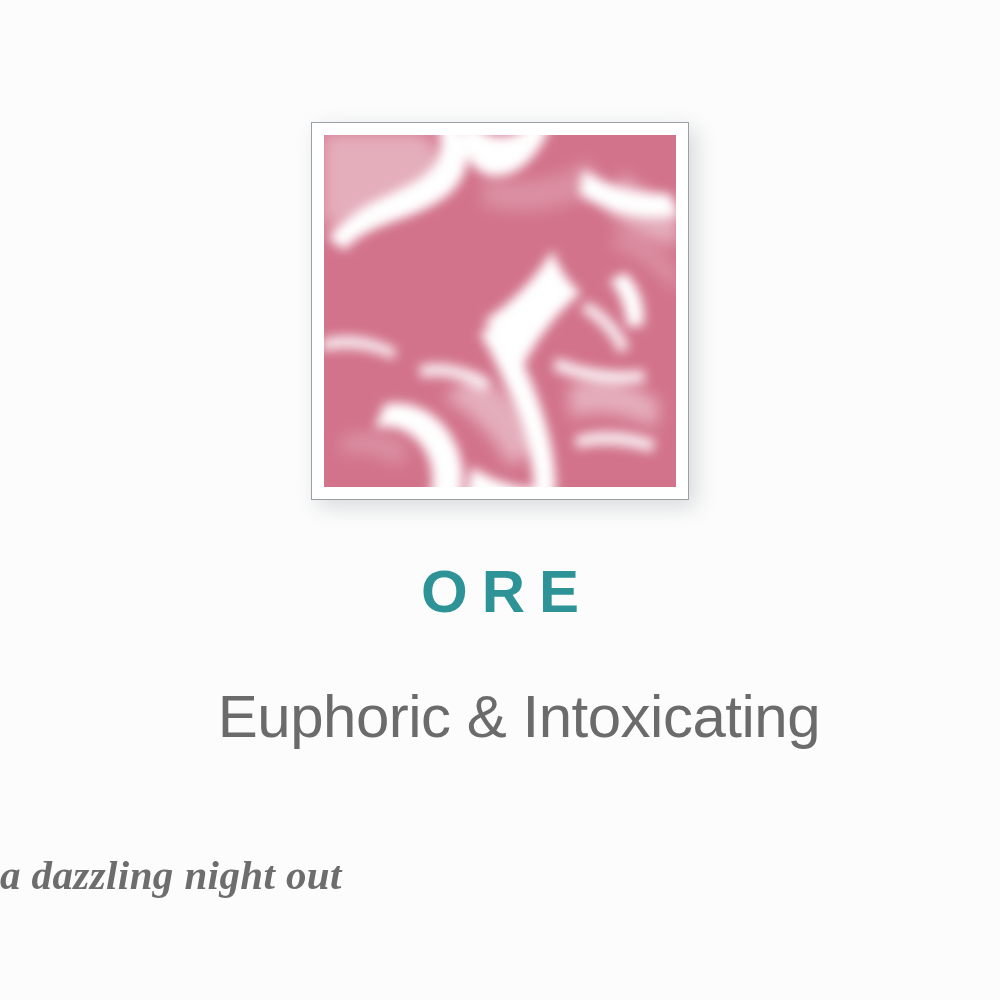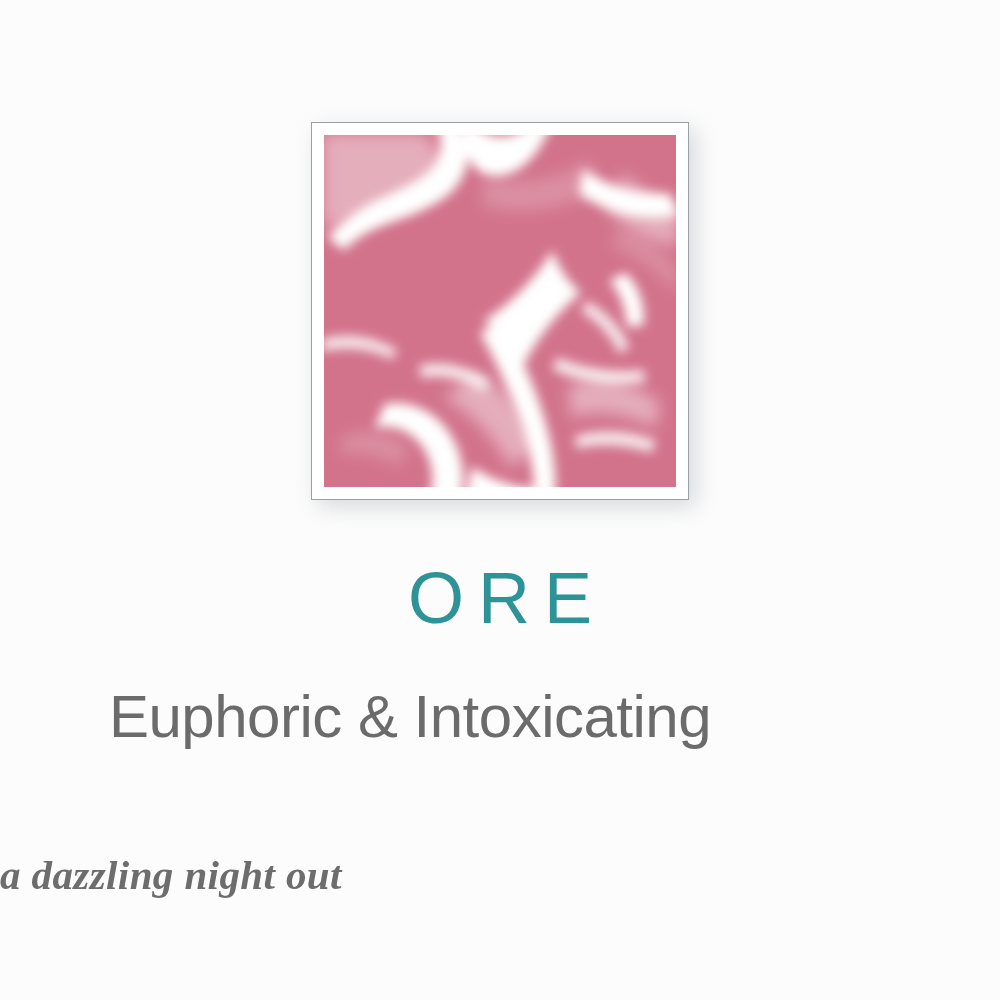--- a/index.html
+++ b/index.html
@@ -80,33 +80,33 @@
 
   
   .title {
     position: absolute;
     top: 562px;
     left: 0;
     width: 1000px;
     text-align: center;
     color: #2e9397;
     font-family: "Liberation Sans", sans-serif;
-    font-weight: 400;
-    font-size: 72px;
+    font-weight: 700;
+    font-size: 60px;
     letter-spacing: 14px;
     text-indent: 14px;
     line-height: 1;
     white-space: nowrap;
   }
 
   .desc {
     position: absolute;
     left: 0;
     width: 820px;
-    text-align: center;
+    text-align: right;
     color: #6b6b6b;
     font-family: "Liberation Sans", sans-serif;
     font-weight: 300;
     font-size: 60px;
     line-height: 1.18;
     letter-spacing: -0.5px;
     white-space: nowrap;
   }
   .desc-line-1 { top: 682px; }
   .desc-line-2 { top: 761px; }

